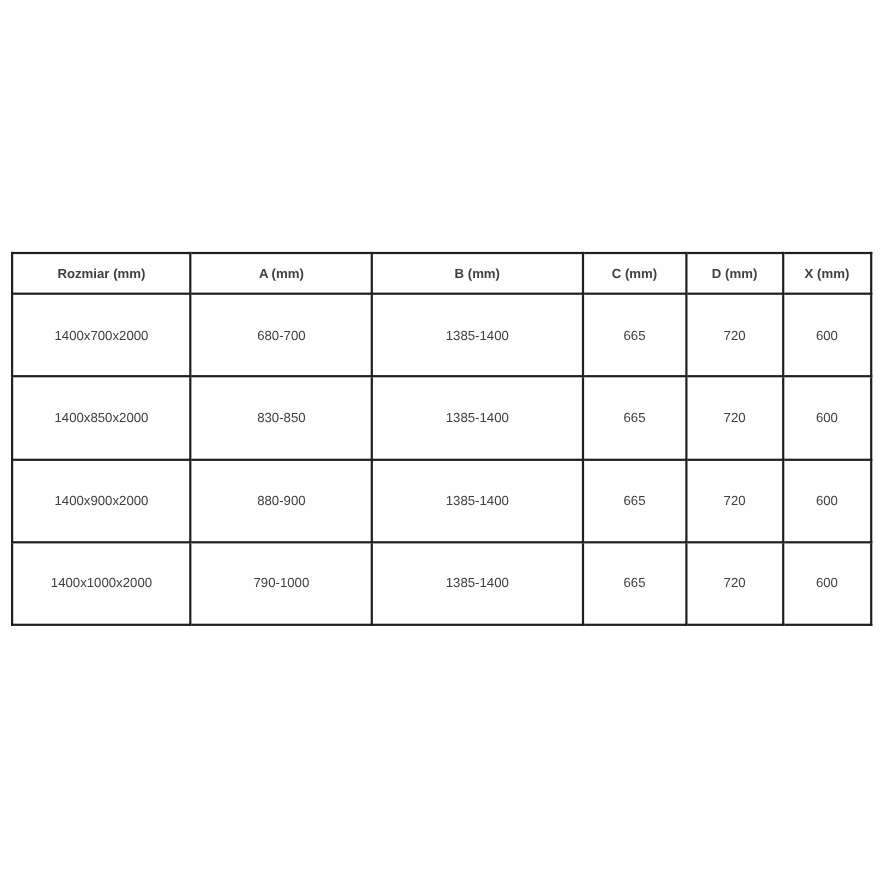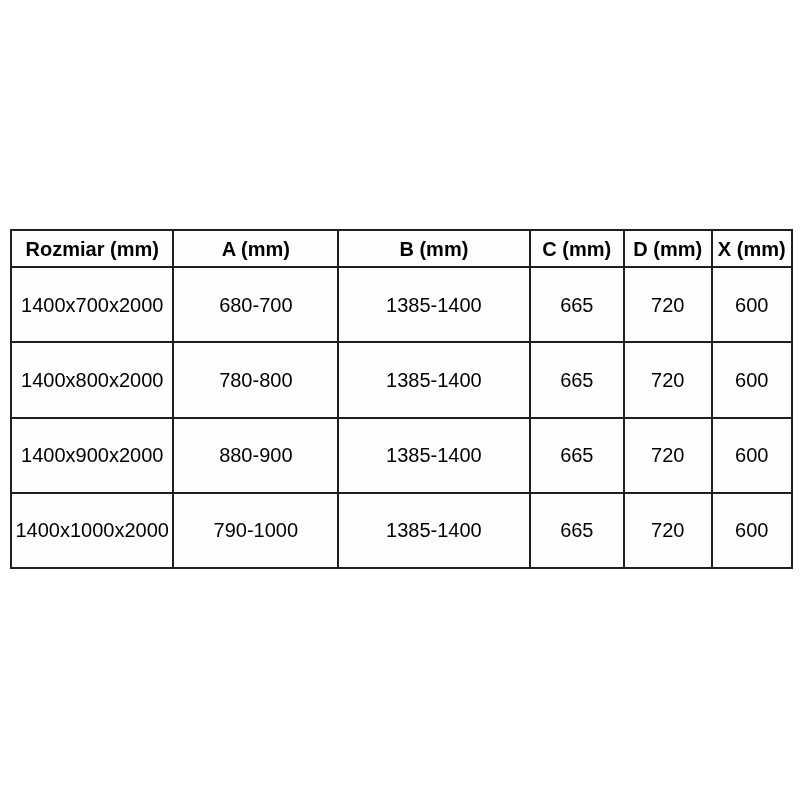--- a/index.html
+++ b/index.html
@@ -26,22 +26,22 @@
     border-collapse: collapse;
     table-layout: fixed;
     background: #fefefe;
   }
   table.dim-table th,
   table.dim-table td {
     border: 2px solid #1f1f1f;
     text-align: center;
     vertical-align: middle;
     padding: 0;
-    color: #000000;
-    font-size: 20px;
+    color: #404040;
+    font-size: 12px;
     line-height: 1;
     overflow: hidden;
     white-space: nowrap;
   }
   table.dim-table th {
     font-weight: bold;
   }
   table.dim-table tr {
     height: 37px;
   }
@@ -78,22 +78,22 @@
     <tbody>
         <tr>
           <td>1400x700x2000</td>
           <td>680-700</td>
           <td>1385-1400</td>
           <td>665</td>
           <td>720</td>
           <td>600</td>
         </tr>
         <tr>
-          <td>1400x800x2000</td>
-          <td>780-800</td>
+          <td>1400x850x2000</td>
+          <td>830-850</td>
           <td>1385-1400</td>
           <td>665</td>
           <td>720</td>
           <td>600</td>
         </tr>
         <tr>
           <td>1400x900x2000</td>
           <td>880-900</td>
           <td>1385-1400</td>
           <td>665</td>

